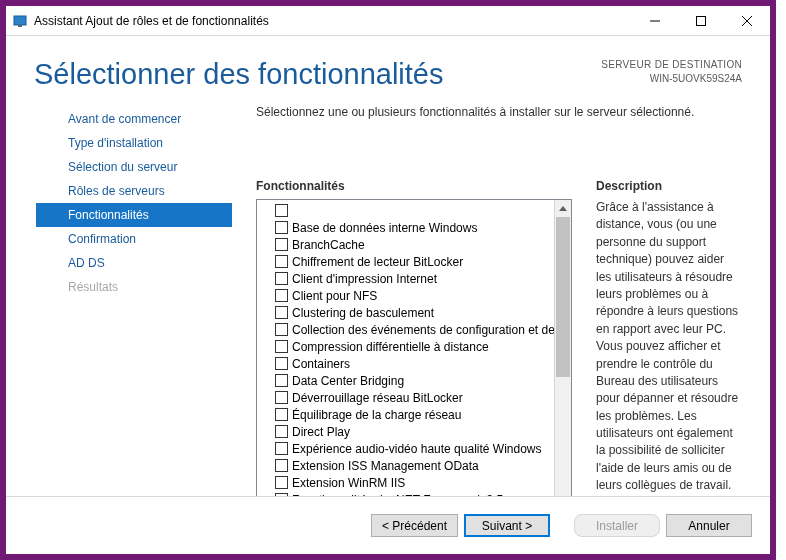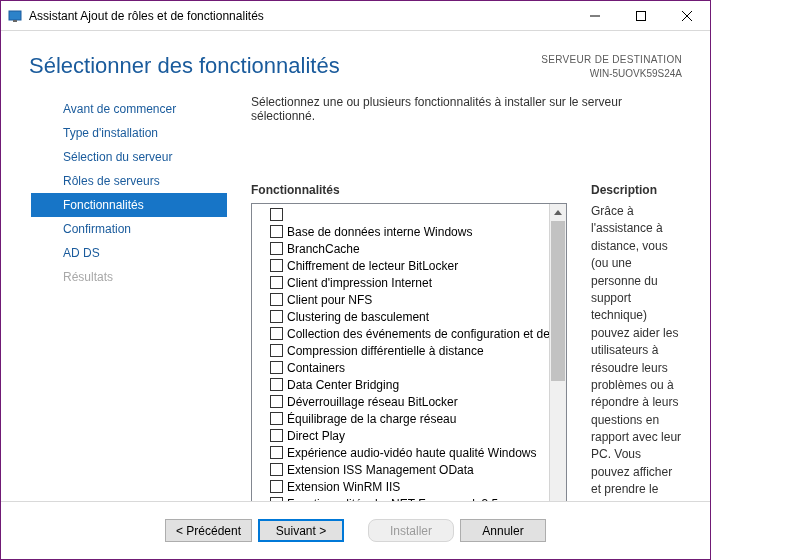--- a/index.html
+++ b/index.html
@@ -1,18 +1,18 @@
 <!DOCTYPE html>
 <html><head>
 <meta charset="utf-8">
 <style>
   * { box-sizing: border-box; font-family: "Segoe UI", Tahoma, sans-serif; }
   html, body { margin: 0; padding: 0; background: #fff; }
   .window {
-    width: 711px; height: 560px; border: 1px solid #701a75; background: #fff;
+    width: 776px; height: 560px; border: 6px solid #701a75; background: #fff;
     display: flex; flex-direction: column; position: relative;
   }
   .titlebar {
     height: 30px; display: flex; align-items: center; border-bottom: 1px solid #d9d9d9;
     background: #fff;
   }
   .titlebar .icon {
     width: 16px; height: 16px; margin: 0 6px;
   }
   .titlebar .title { font-size: 12px; color: #000; flex: 0 0 auto; }
@@ -20,21 +20,21 @@
   .winbtn {
     width: 46px; height: 30px; display: flex; align-items: center; justify-content: center;
     font-size: 10px; color: #000;
   }
   .winbtn svg { stroke: #000; fill: none; }
   .header-area {
     padding: 22px 28px 8px 28px; display: flex; justify-content: space-between; align-items: flex-start;
     position: relative;
   }
   .header-area h1 {
-    margin: 0; font-size: 22px; font-weight: 300; color: #1a5b9c;
+    margin: 0; font-size: 29px; font-weight: 300; color: #1a5b9c;
   }
   .dest { text-align: right; font-size: 10px; color: #5a5a5a; line-height: 1.4; }
   .dest .lbl { text-transform: uppercase; letter-spacing: 0.3px; }
   .body {
     flex: 1; display: flex; padding: 4px 0 0 0; overflow: hidden; margin-left: 30px;
   }
   .sidebar {
     width: 196px; flex-shrink: 0; padding-top: 4px;
   }
   .sidebar .step {
@@ -84,21 +84,21 @@
   .sbtn svg { fill: #606060; }
   .strack { flex: 1; position: relative; }
   .sthumb { position: absolute; left: 1px; right: 1px; top: 0; height: 160px; background: #c2c2c2; }
   .hscroll {
     height: 17px; background: #f0f0f0; border-top: 1px solid #d4d4d4; margin-top: -1px;
   }
   .listbox-outer { display:flex; flex-direction: column; flex:1; }
   .desc-text { font-size: 12px; color: #323232; line-height: 1.45; }
   .footer {
     height: 58px; border-top: 1px solid #d9d9d9; display: flex; align-items: center;
-    justify-content: center; padding: 0 18px; gap: 6px;
+    justify-content: flex-end; padding: 0 18px; gap: 6px;
   }
   .btn {
     height: 23px; min-width: 86px; font-size: 12px; border: 1px solid #adadad;
     background: #e1e1e1; color: #000; display: inline-flex; align-items: center; justify-content: center;
     padding: 0 10px;
   }
   .btn.primary { border: 2px solid #0078d7; background: #e1e1e1; }
   .btn.disabled { color: #9b9b9b; background: #efefef; border-color: #d6d6d6; border-radius: 8px; }
   .btngap { width: 12px; }
 </style>

